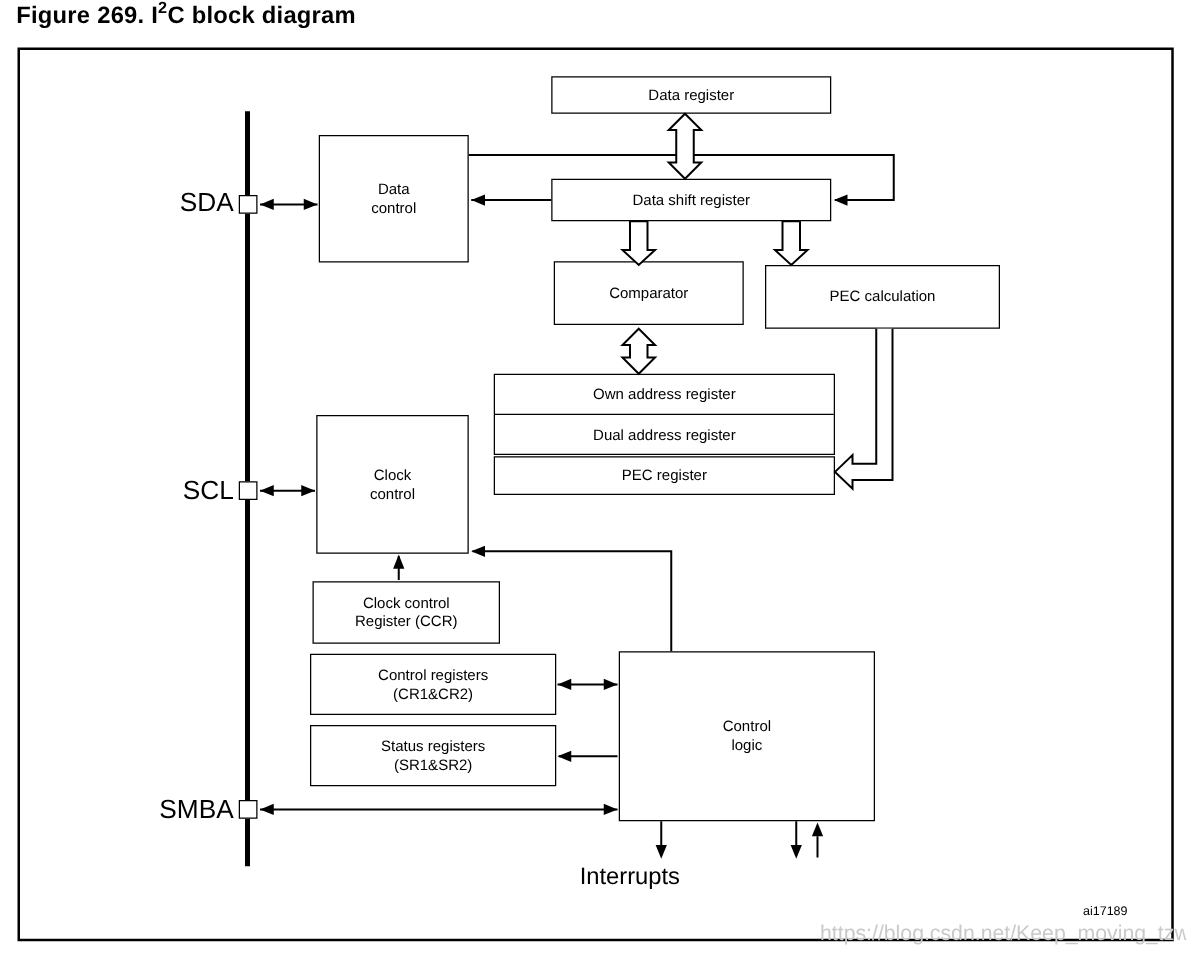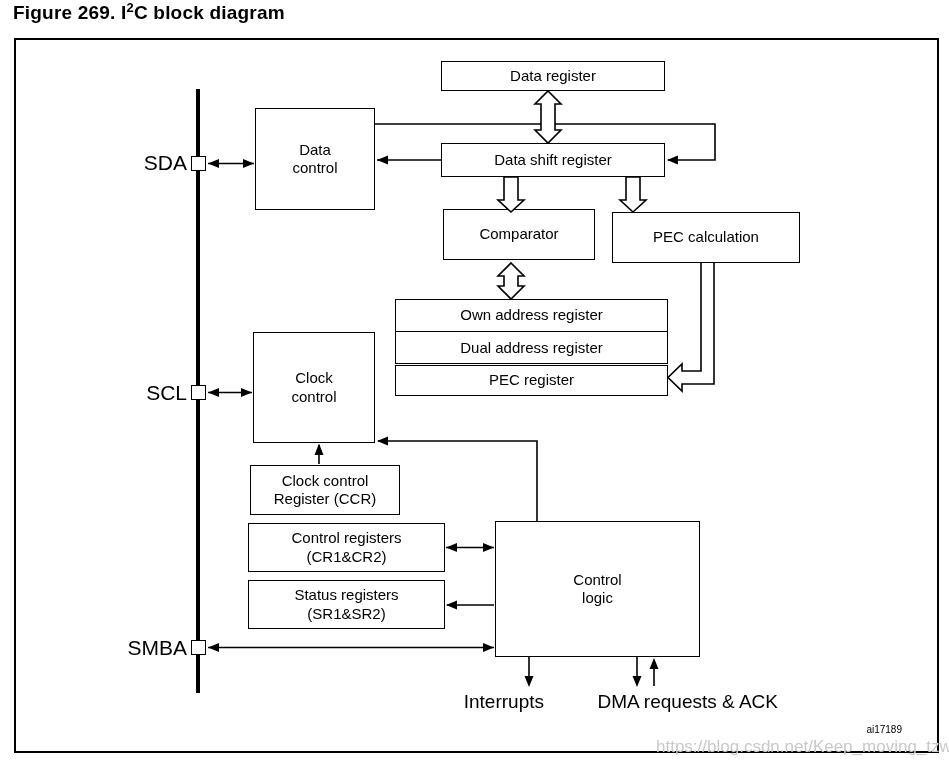--- a/index.html
+++ b/index.html
@@ -13,21 +13,21 @@
     letter-spacing:0.2px;white-space:nowrap;
   }
   #fig-title .sup{font-size:13px;vertical-align:super;line-height:0;}
   #diagram-border{
     position:absolute;left:14px;top:38px;width:925px;height:715px;
     border:2px solid #000;box-sizing:border-box;
   }
   .box{
     position:absolute;border:1.6px solid #000;background:#fff;box-sizing:border-box;
     display:flex;align-items:center;justify-content:center;text-align:center;
-    font-size:15px;line-height:1.22;
+    font-size:12px;line-height:1.22;
   }
   .multiline{white-space:pre-line;}
   .bus{position:absolute;background:#000;}
   .pin-square{
     position:absolute;width:15px;height:15px;background:#fff;border:1.6px solid #000;
     box-sizing:border-box;z-index:3;
   }
   .pin-label{
     position:absolute;width:80px;text-align:right;font-size:21px;line-height:18px;
   }
@@ -75,21 +75,20 @@
   <div class="box multiline" style="left:250px;top:465px;width:150px;height:50px;">Clock control
 Register (CCR)</div>
   <div class="box multiline" style="left:248px;top:523px;width:197px;height:49px;">Control registers
 (CR1&amp;CR2)</div>
   <div class="box multiline" style="left:248px;top:580px;width:197px;height:49px;">Status registers
 (SR1&amp;SR2)</div>
   <div class="box multiline" style="left:495px;top:521px;width:205px;height:136px;">Control
 logic</div>
 
   <div class="annot" style="left:424px;top:691px;width:120px;">Interrupts</div>
-  <div class="annot" style="left:578px;top:691px;width:200px;">DMA requests &amp; ACK</div>
   <div id="figure-id" style="left:802px;top:724px;">ai17189</div>
   <div id="watermark" style="left:656px;top:737px;color:#c9c9c9;">https://blog.csdn.net/Keep_moving_tzw</div>
 
   <svg id="wires">
 
     <g>
       <line x1="208" y1="163.5" x2="254" y2="163.5"></line>
       <polygon class="solid" points="208,163.5 219,159 219,168"></polygon>
       <polygon class="solid" points="254,163.5 243,159 243,168"></polygon>
     </g>

